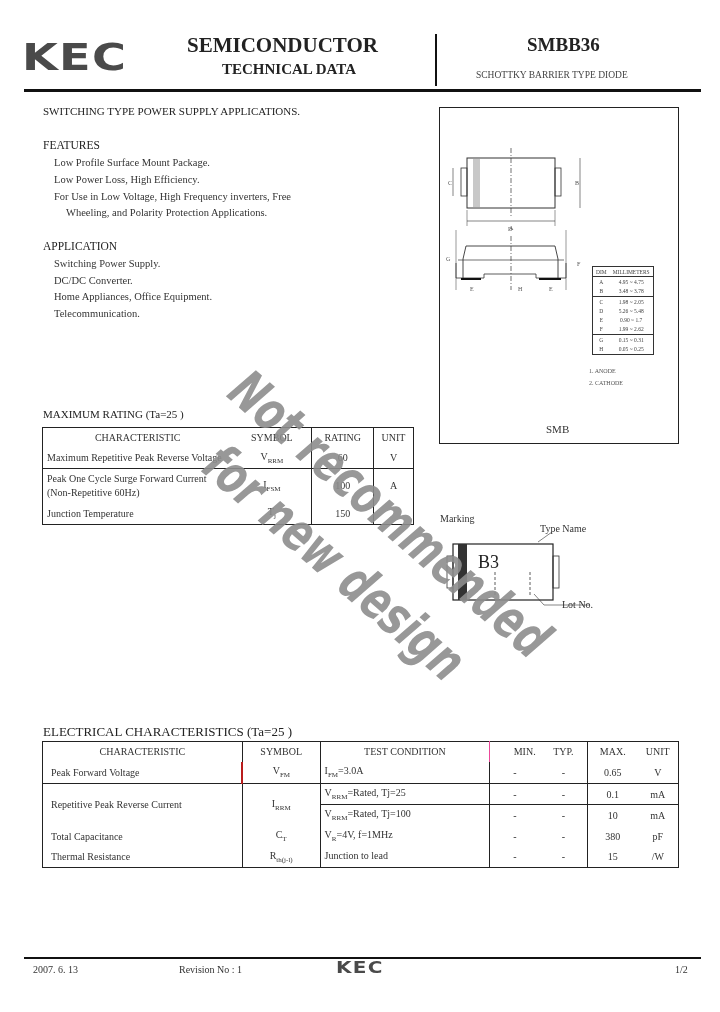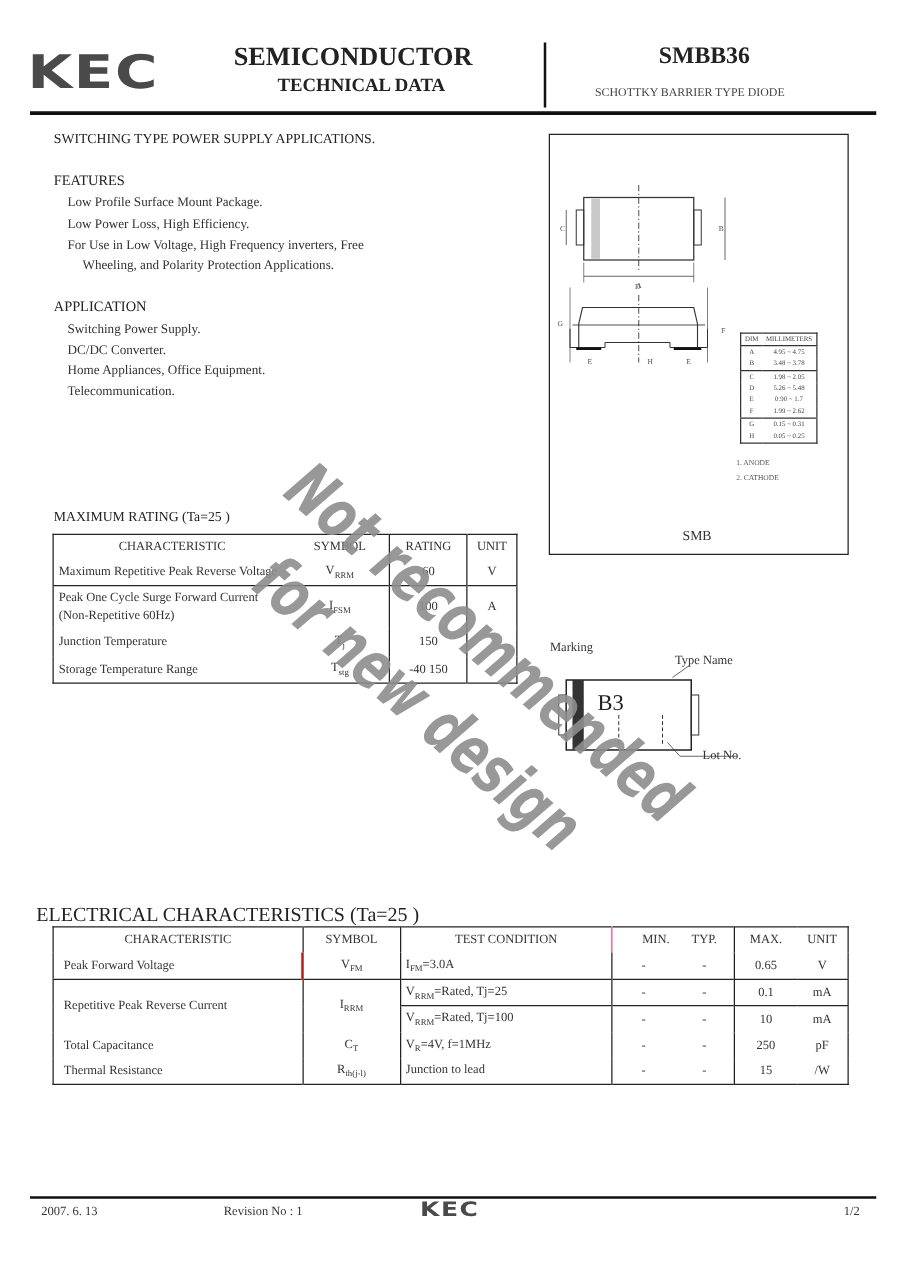--- a/index.html
+++ b/index.html
@@ -151,26 +151,20 @@
     <td style="text-align:center;"><span>I</span><sub>FSM</sub></td>
     <td style="text-align:center; border-left:1px solid #222;">100</td>
     <td style="text-align:center; border-left:1px solid #222;">A</td>
   </tr>
   <tr style="height:22px;">
     <td>Junction Temperature</td>
     <td style="text-align:center;"><span>T</span><sub>j</sub></td>
     <td style="text-align:center; border-left:1px solid #222;">150</td>
     <td style="text-align:center; border-left:1px solid #222;"></td>
   </tr>
-  <tr style="height:22px;">
-    <td>Storage Temperature Range</td>
-    <td style="text-align:center;"><span>T</span><sub>stg</sub></td>
-    <td style="text-align:center; border-left:1px solid #222;">-40   150</td>
-    <td style="text-align:center; border-left:1px solid #222;"></td>
-  </tr>
 </tbody>
   </table>
 
 <div class="abs" style="left:440px; top:513px; font-size:10px; color:#333;">Marking</div>
 <div class="abs" style="left:540px; top:523px; font-size:10px; color:#333;">Type Name</div>
 <svg class="abs" style="left:440px; top:530px;" width="150" height="85" viewBox="0 0 150 85">
   <rect x="13" y="14" width="100" height="56" fill="none" stroke="#222" stroke-width="1.2"></rect>
   <rect x="7" y="26" width="6" height="32" fill="none" stroke="#333" stroke-width="0.8"></rect>
   <rect x="113" y="26" width="6" height="32" fill="none" stroke="#333" stroke-width="0.8"></rect>
   <rect x="18" y="14" width="9" height="56" fill="#333"></rect>
@@ -178,21 +172,21 @@
   <line x1="55" y1="42" x2="55" y2="66" stroke="#333" stroke-width="0.8" stroke-dasharray="3,2"></line>
   <line x1="90" y1="42" x2="90" y2="66" stroke="#333" stroke-width="0.8" stroke-dasharray="3,2"></line>
   <line x1="112" y1="2" x2="98" y2="12" stroke="#333" stroke-width="0.6"></line>
   <path d="M94 64 L104 75 L150 75" fill="none" stroke="#333" stroke-width="0.6"></path>
 </svg>
 <div class="abs" style="left:562px; top:599px; font-size:10px; color:#333;">Lot No.</div>
 
 <div class="watermark" style="left:258px; top:358px; font-size:54px; transform:rotate(41deg) scaleX(0.72);">Not recommended</div>
 <div class="watermark" style="left:232px; top:432px; font-size:54px; transform:rotate(41deg) scaleX(0.72);">for new design</div>
 
-<div class="sec" style="left:29px; top:724px; font-size:16px;">ELECTRICAL CHARACTERISTICS  (Ta=25    )</div>
+<div class="sec" style="left:43px; top:724px; font-size:13px;">ELECTRICAL CHARACTERISTICS  (Ta=25    )</div>
 <table class="rt" style="left:42px; top:741px; width:637px; border:1.5px solid #222;">
   <colgroup>
       <col style="width:200px">
       <col style="width:78px">
       <col style="width:170px">
       <col style="width:50px">
       <col style="width:48px">
       <col style="width:50px">
       <col style="width:41px">
     </colgroup>
@@ -230,21 +224,21 @@
     <td style="text-align:center;">-</td>
     <td style="text-align:center; border-left:1px solid #222;">10</td>
     <td style="text-align:center;">mA</td>
   </tr>
   <tr style="height:21px;">
     <td style="padding-left:8px;">Total Capacitance</td>
     <td style="text-align:center; border-left:1px solid #222;"><span>C</span><sub>T</sub></td>
     <td style="border-left:1px solid #222;"><span>V</span><sub>R</sub><span>=4V, f=1MHz</span></td>
     <td style="text-align:center; border-left:1px solid #222;">-</td>
     <td style="text-align:center;">-</td>
-    <td style="text-align:center; border-left:1px solid #222;">250</td>
+    <td style="text-align:center; border-left:1px solid #222;">380</td>
     <td style="text-align:center;">pF</td>
   </tr>
   <tr style="height:21px;">
     <td style="padding-left:8px;">Thermal Resistance</td>
     <td style="text-align:center; border-left:1px solid #222;"><span>R</span><sub>th(j-l)</sub></td>
     <td style="border-left:1px solid #222;"><span>Junction to lead</span><sub></sub><span></span></td>
     <td style="text-align:center; border-left:1px solid #222;">-</td>
     <td style="text-align:center;">-</td>
     <td style="text-align:center; border-left:1px solid #222;">15</td>
     <td style="text-align:center;">/W</td>

